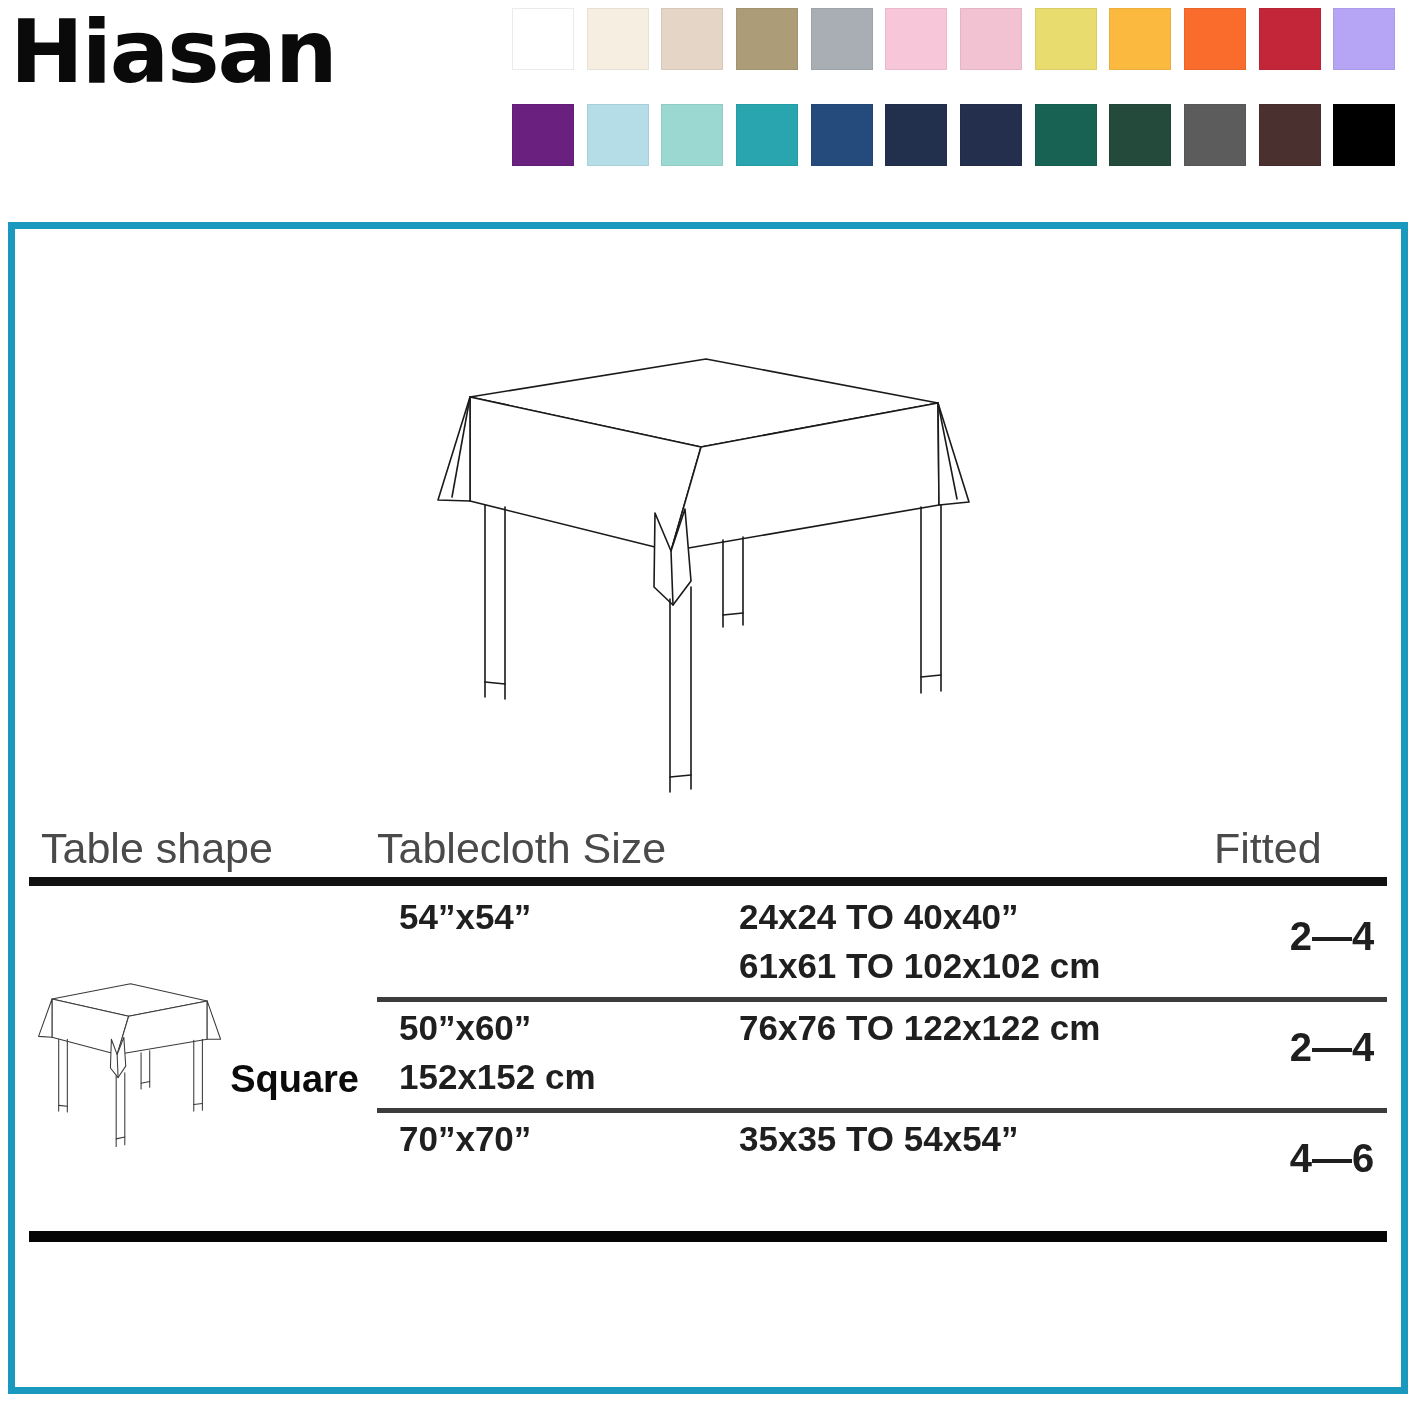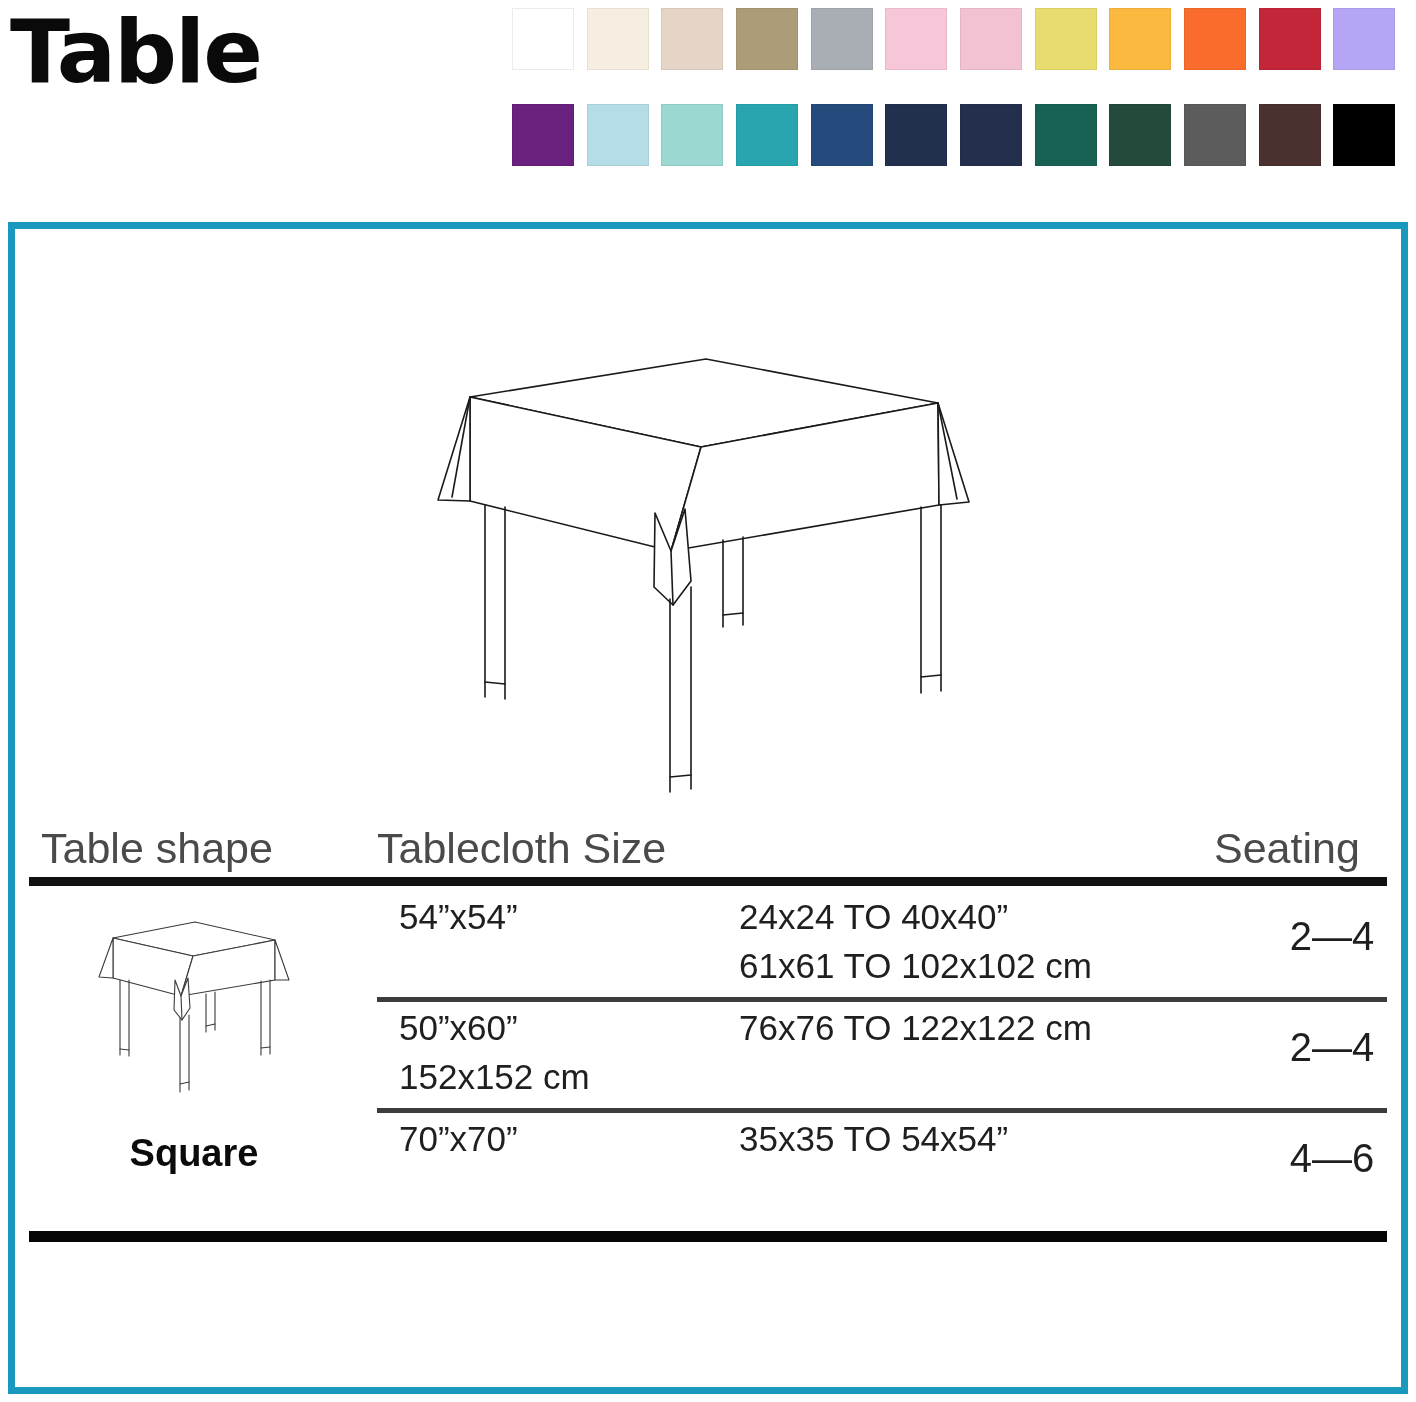--- a/index.html
+++ b/index.html
@@ -89,41 +89,42 @@
   .rule-bottom { height:11px; background:#050505; width:100%; }
 
   .tbody { position:relative; }
 
   .shape-col {
     position:absolute;
     left:0; top:0;
     width:330px;
     height:340px;
     display:flex;
-    flex-direction:column;
+    flex-direction:row;
     align-items:center;
     justify-content:flex-start;
     padding-top:24px;
   }
   .shape-icon { width:210px; height:200px; }
   .shape-icon svg { width:100%; height:100%; display:block; }
   .shape-label {
     margin-top:22px;
     font-size:38px;
     font-weight:700;
     color:#0b0b0b;
     font-family:"Liberation Sans", sans-serif;
   }
 
   .rows { margin-left:348px; position:relative; }
   .trow {
     position:relative;
     height:111px;
     display:flex;
     align-items:flex-start;
+    font-weight:bold;
   }
   .trow + .trow { }
   .rule-thin {
     position:absolute;
     left:348px;
     width:1010px;
     height:5px;
     background:#3c3c3c;
   }
 
@@ -146,21 +147,21 @@
   }
   .cell .line2 { display:block; }
 </style>
 </head>
 <body>
 
 <div class="page">
 
   <div class="header">
 
-    <div class="brand-logo">Table</div>
+    <div class="brand-logo">Hiasan</div>
 
     <div class="swatch-grid">
       <div class="swatch-row">
         <div class="swatch-cell">
             <div class="swatch white-sw" style="background: rgb(255, 255, 255);"></div>
           </div>
         <div class="swatch-cell">
             <div class="swatch" style="background: rgb(246, 239, 225);"></div>
           </div>
         <div class="swatch-cell">
@@ -264,21 +265,21 @@
         <path d="M498 170 L498 356 M518 168 L518 354"></path>
         <path d="M498 340 L518 338"></path>
       </svg>
     </div>
 
     <div class="sizetable">
 
       <div class="thead">
         <div class="th th-shape">Table shape</div>
         <div class="th th-cloth">Tablecloth Size</div>
-        <div class="th th-seating">Seating</div>
+        <div class="th th-seating">Fitted</div>
       </div>
 
       <div class="rule-thick"></div>
 
       <div class="tbody">
 
         <div class="shape-col">
           <div class="shape-icon">
             <svg viewBox="0 0 210 200" fill="none" xmlns="http://www.w3.org/2000/svg" stroke="#3a3a3a" stroke-width="1.1" stroke-linejoin="round" stroke-linecap="round">
               <path d="M106 12 L24 28 L104 46 L186 30 Z" fill="#fff"></path>

